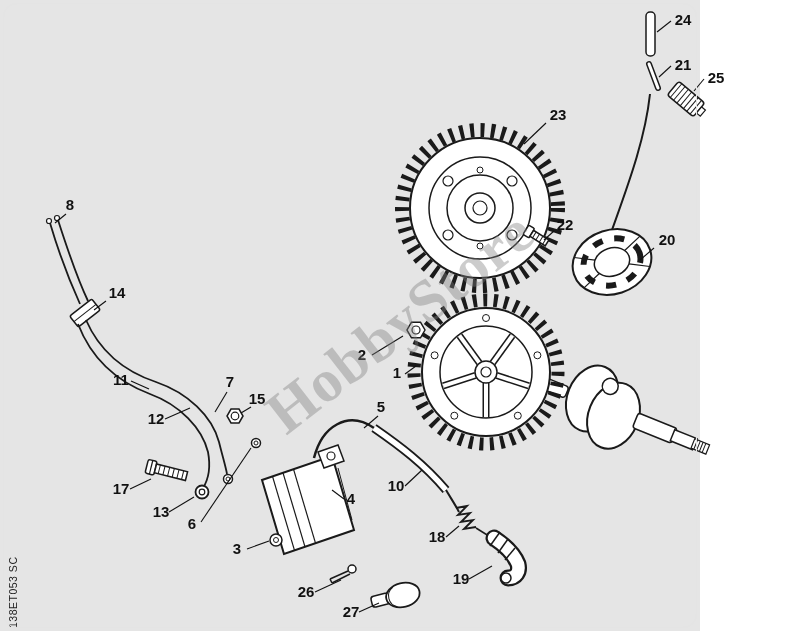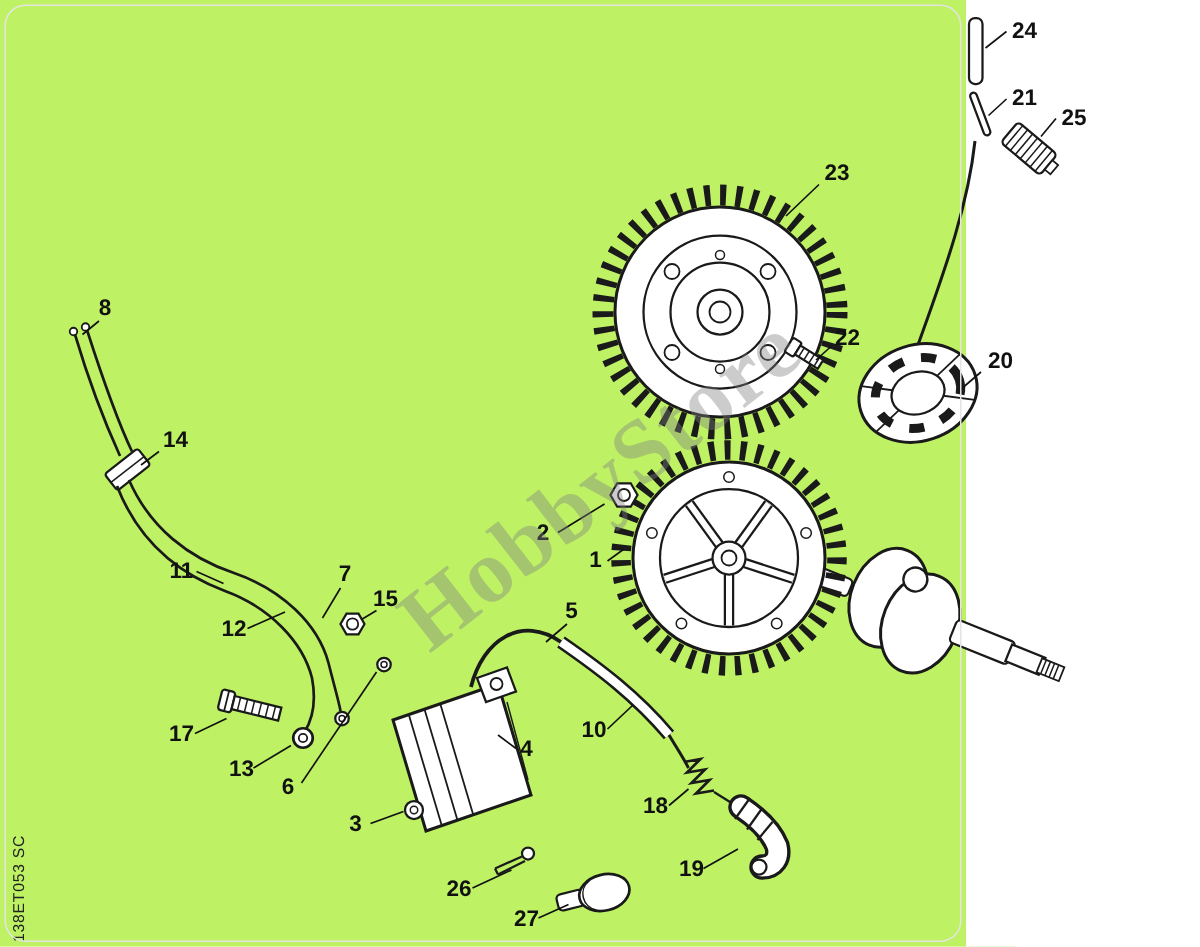--- a/index.html
+++ b/index.html
@@ -1,17 +1,17 @@
 <!DOCTYPE html>
 <html><head>
 <meta charset="utf-8">
 <style>
   html,body{margin:0;padding:0;background:#fff;}
   body{width:800px;height:631px;overflow:hidden;font-family:"Liberation Sans",sans-serif;}
-  .stage{position:relative;width:644px;height:631px;background:#bef264;}
+  .stage{position:relative;width:700px;height:631px;background:#e5e5e5;}
   .stage > svg{position:absolute;left:0;top:0;}
   .frame{position:absolute;inset:3px;border:1.5px solid #e4e4e4;border-radius:14px;pointer-events:none;}
   .watermark{
     position:absolute;left:140px;top:288px;width:520px;text-align:center;
     transform:rotate(-38deg);
     font-family:"Liberation Serif",serif;font-weight:700;font-size:60px;letter-spacing:1px;
     color:rgba(128,128,128,0.40);pointer-events:none;white-space:nowrap;
   }
   .code{
     position:absolute;left:8px;top:628px;transform:rotate(-90deg);transform-origin:0 0;

